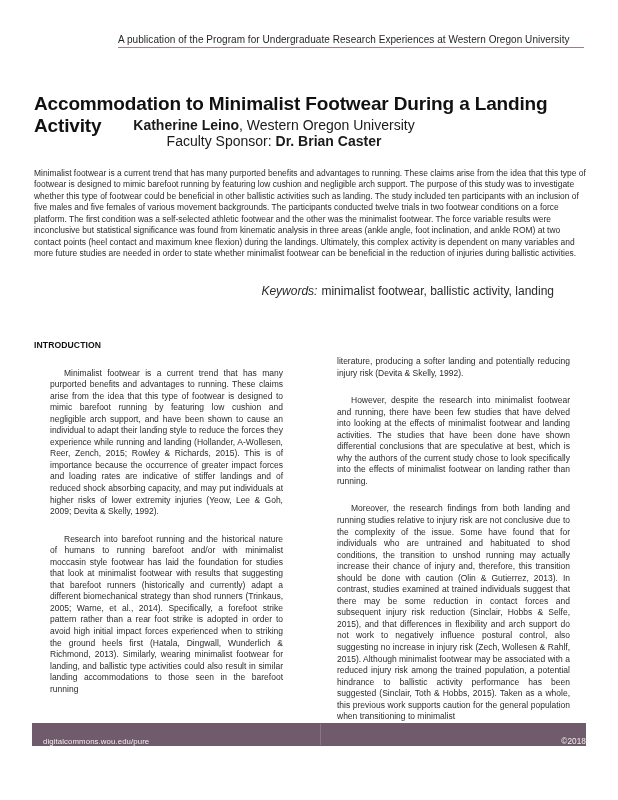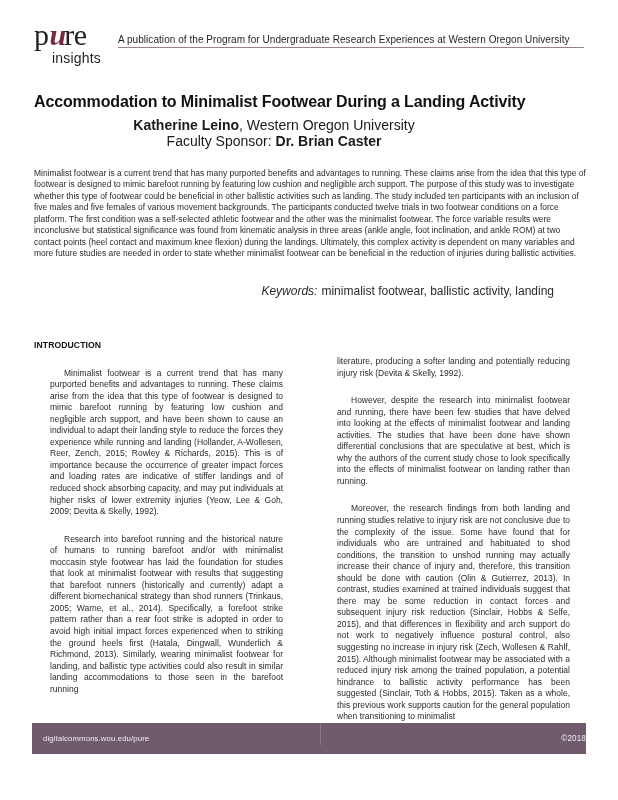--- a/index.html
+++ b/index.html
@@ -83,21 +83,21 @@
     height: 1px;
     background: #9b7f8c;
   }
 
   
   .doc-title {
     position: absolute;
     left: 34px;
     top: 80px;
     width: 552px;
-    font-size: 16px;
+    font-size: 19px;
     font-weight: bold;
     color: #111111;
     letter-spacing: -0.15px;
     line-height: 22px;
   }
 
   
   .authors {
     position: absolute;
     left: 34px;
@@ -166,24 +166,24 @@
     text-align: justify;
   }
   .para.cont { text-indent: 0; }
 
   
   .footer {
     position: absolute;
     left: 32px;
     top: 723px;
     width: 554px;
-    height: 31px;
+    height: 23px;
     background: #6f5b6b;
     display: flex;
-    align-items: center;
+    align-items: flex-end;
   }
   .footer-left {
     color: #f2eef1;
     font-size: 7.8px;
     padding-left: 11px;
     letter-spacing: 0.1px;
     flex: 0 0 auto;
   }
   .footer-divider {
     position: absolute;
@@ -202,24 +202,20 @@
     white-space: nowrap;
   }
   .copy-glyph { font-size: 8.2px; }
 </style>
 </head>
 <body>
 
 <div class="page">
 
   <div class="masthead">
-    <div class="logo">
-      <div class="logo-word"><span>p</span><span class="u-mark">u</span><span>re</span></div>
-      <div class="logo-sub">insights</div>
-    </div>
     <div class="tagline">A publication of the Program for Undergraduate Research Experiences at Western Oregon University</div>
     <div class="tagline-rule"></div>
   </div>
 
   <h1 class="doc-title">Accommodation to Minimalist Footwear During a Landing Activity</h1>
 
   <div class="authors">
     <div><span class="nm">Katherine Leino</span><span>, Western Oregon University</span></div>
     <div><span>Faculty Sponsor: </span><span class="nm">Dr. Brian Caster</span></div>
   </div>

